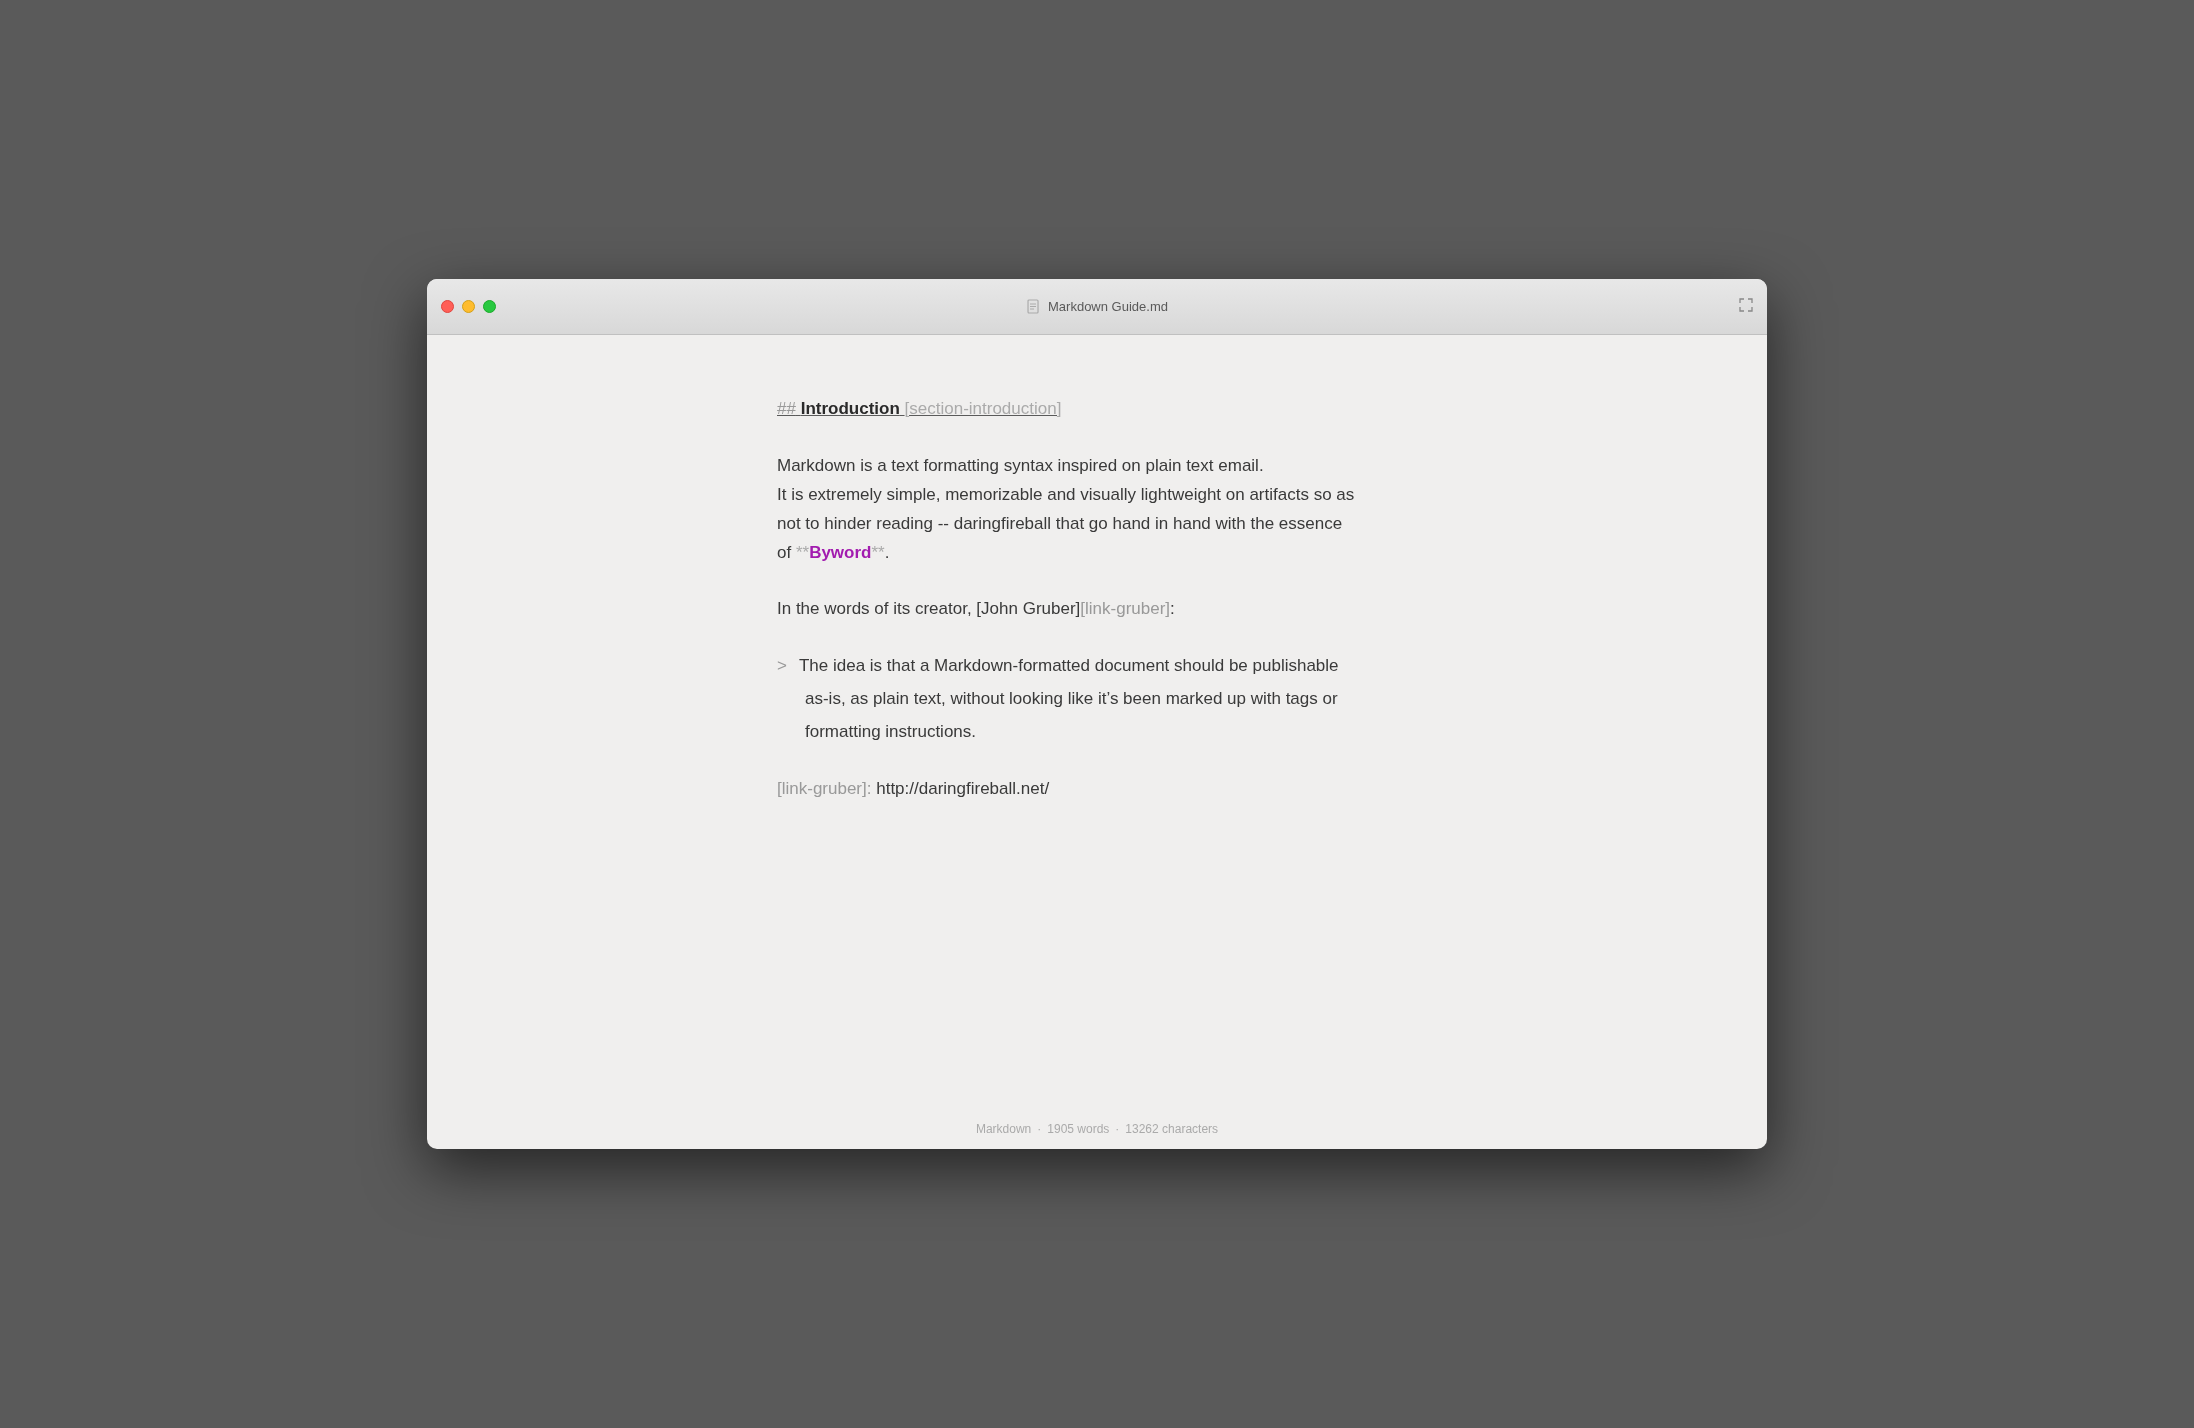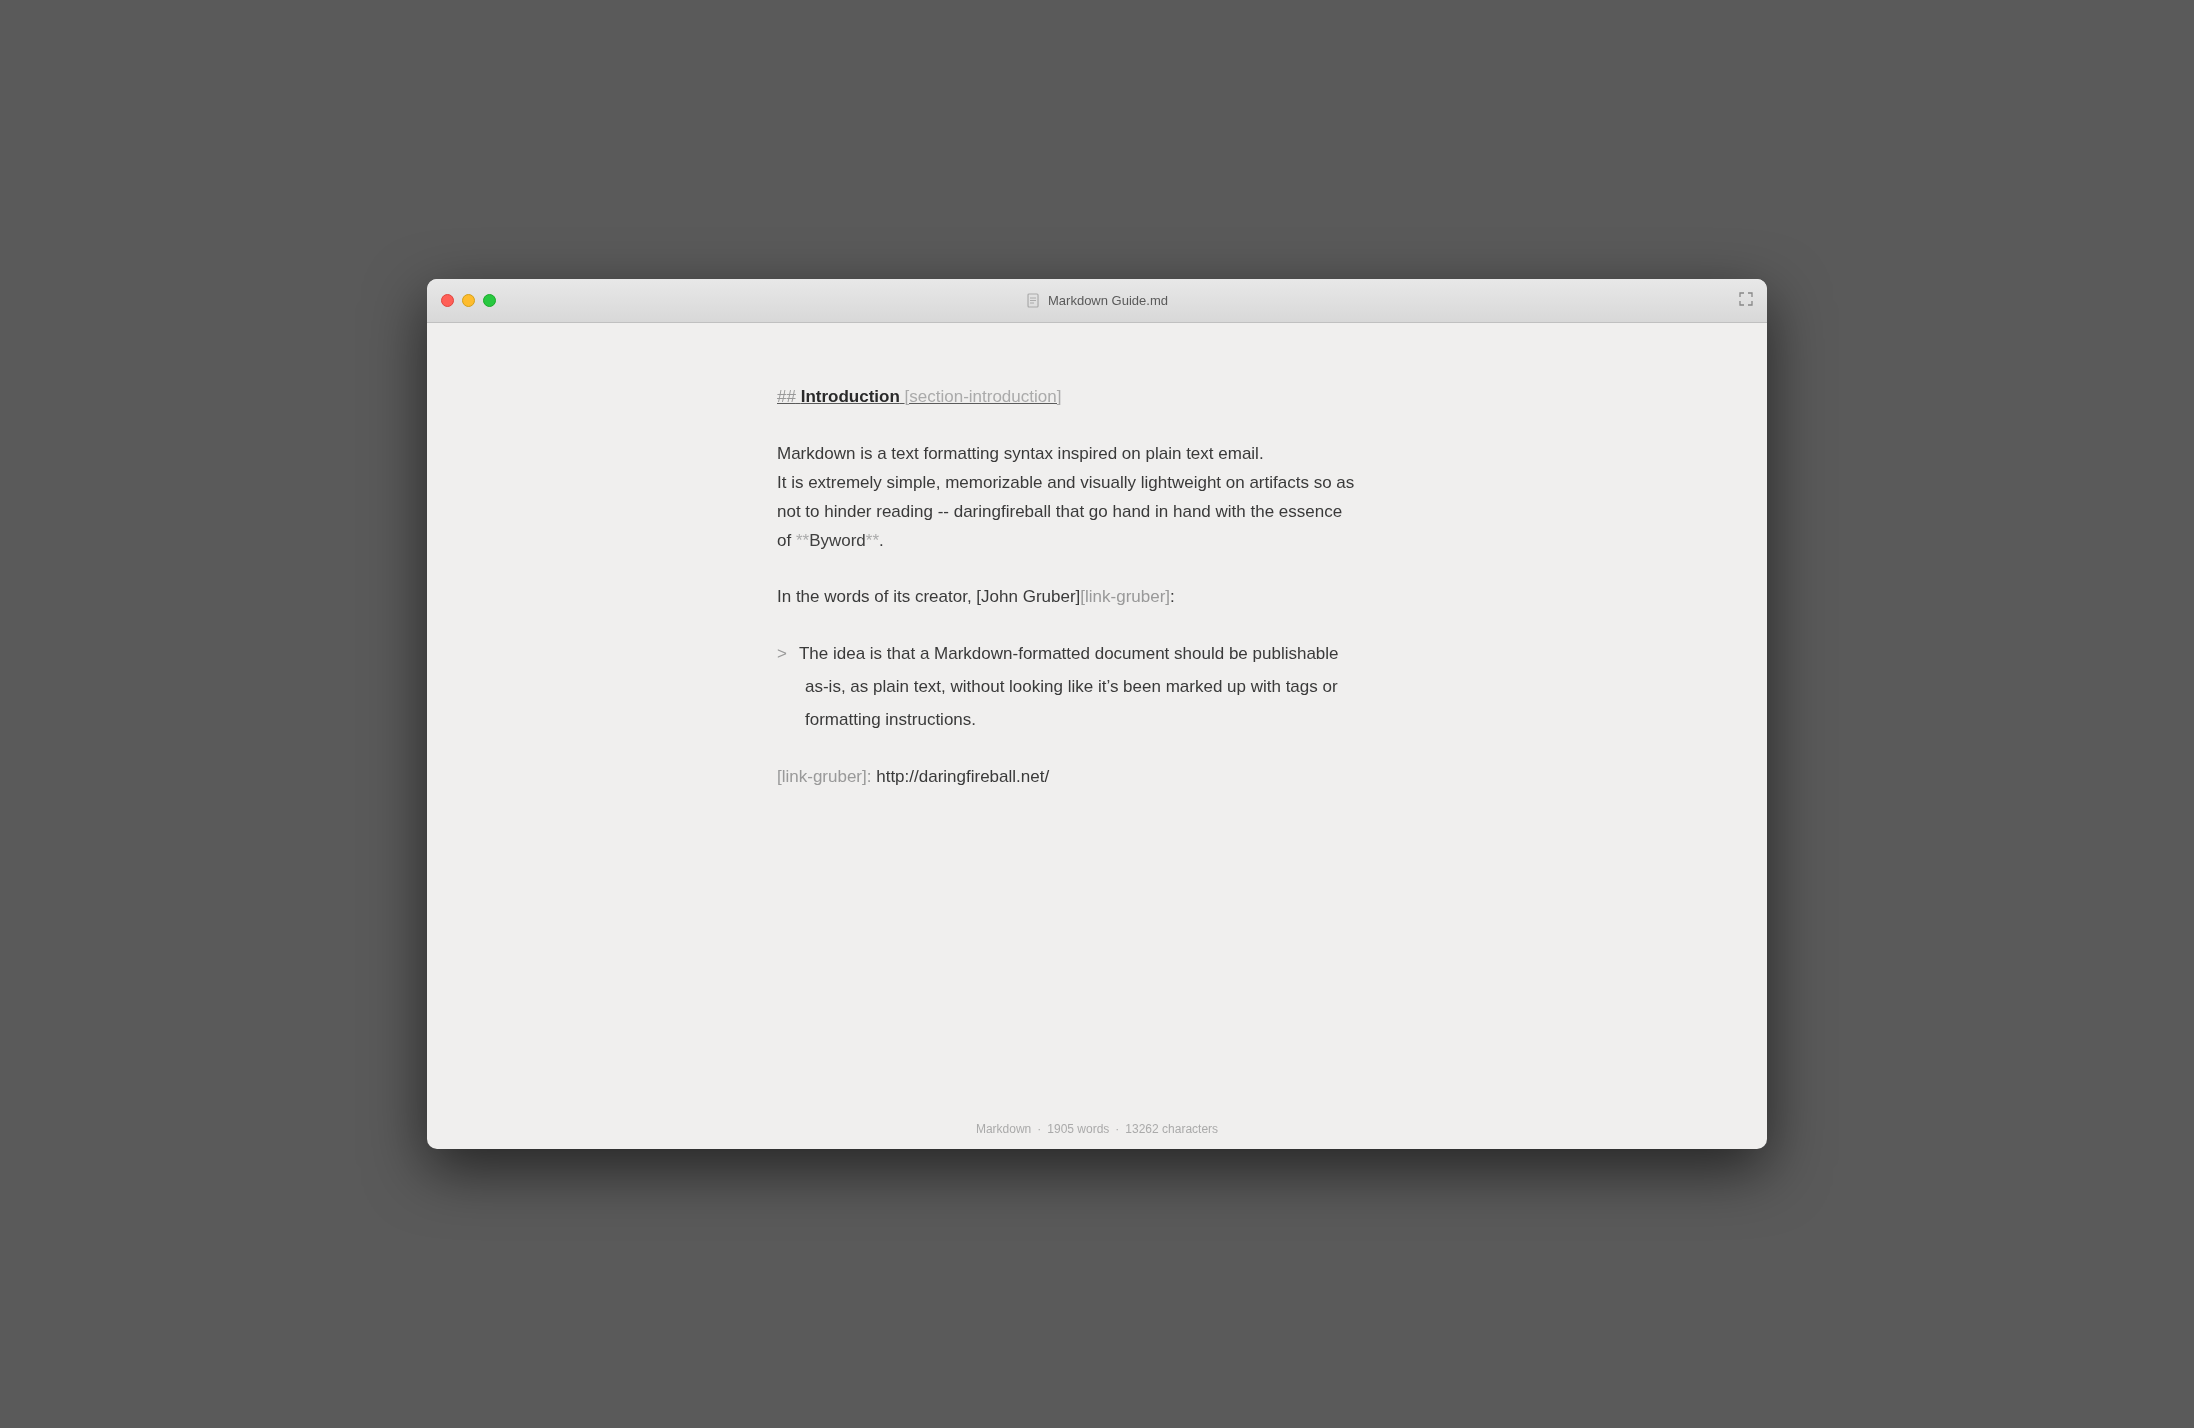--- a/index.html
+++ b/index.html
@@ -23,21 +23,21 @@
       background: #f0efee;
       border-radius: 10px;
       box-shadow: 0 20px 60px rgba(0,0,0,0.6);
       overflow: hidden;
       display: flex;
       flex-direction: column;
       position: relative;
     }
 
     .title-bar {
-      height: 44px;
+      height: 56px;
       background: linear-gradient(to bottom, #e8e8e8, #d8d8d8);
       display: flex;
       align-items: center;
       padding: 0 14px;
       border-bottom: 1px solid #c0c0c0;
       position: relative;
       flex-shrink: 0;
     }
 
     .traffic-lights {
@@ -135,22 +135,22 @@
       margin-bottom: 28px;
       color: #3a3a3a;
     }
 
     .bold-marker {
       color: #aaa;
       font-weight: normal;
     }
 
     .bold-text {
-      font-weight: normal;
-      color: #404040;
+      font-weight: bold;
+      color: #a21caf;
     }
 
     .link-ref {
       color: #999;
     }
 
     .blockquote-section {
       margin-bottom: 28px;
     }
 

